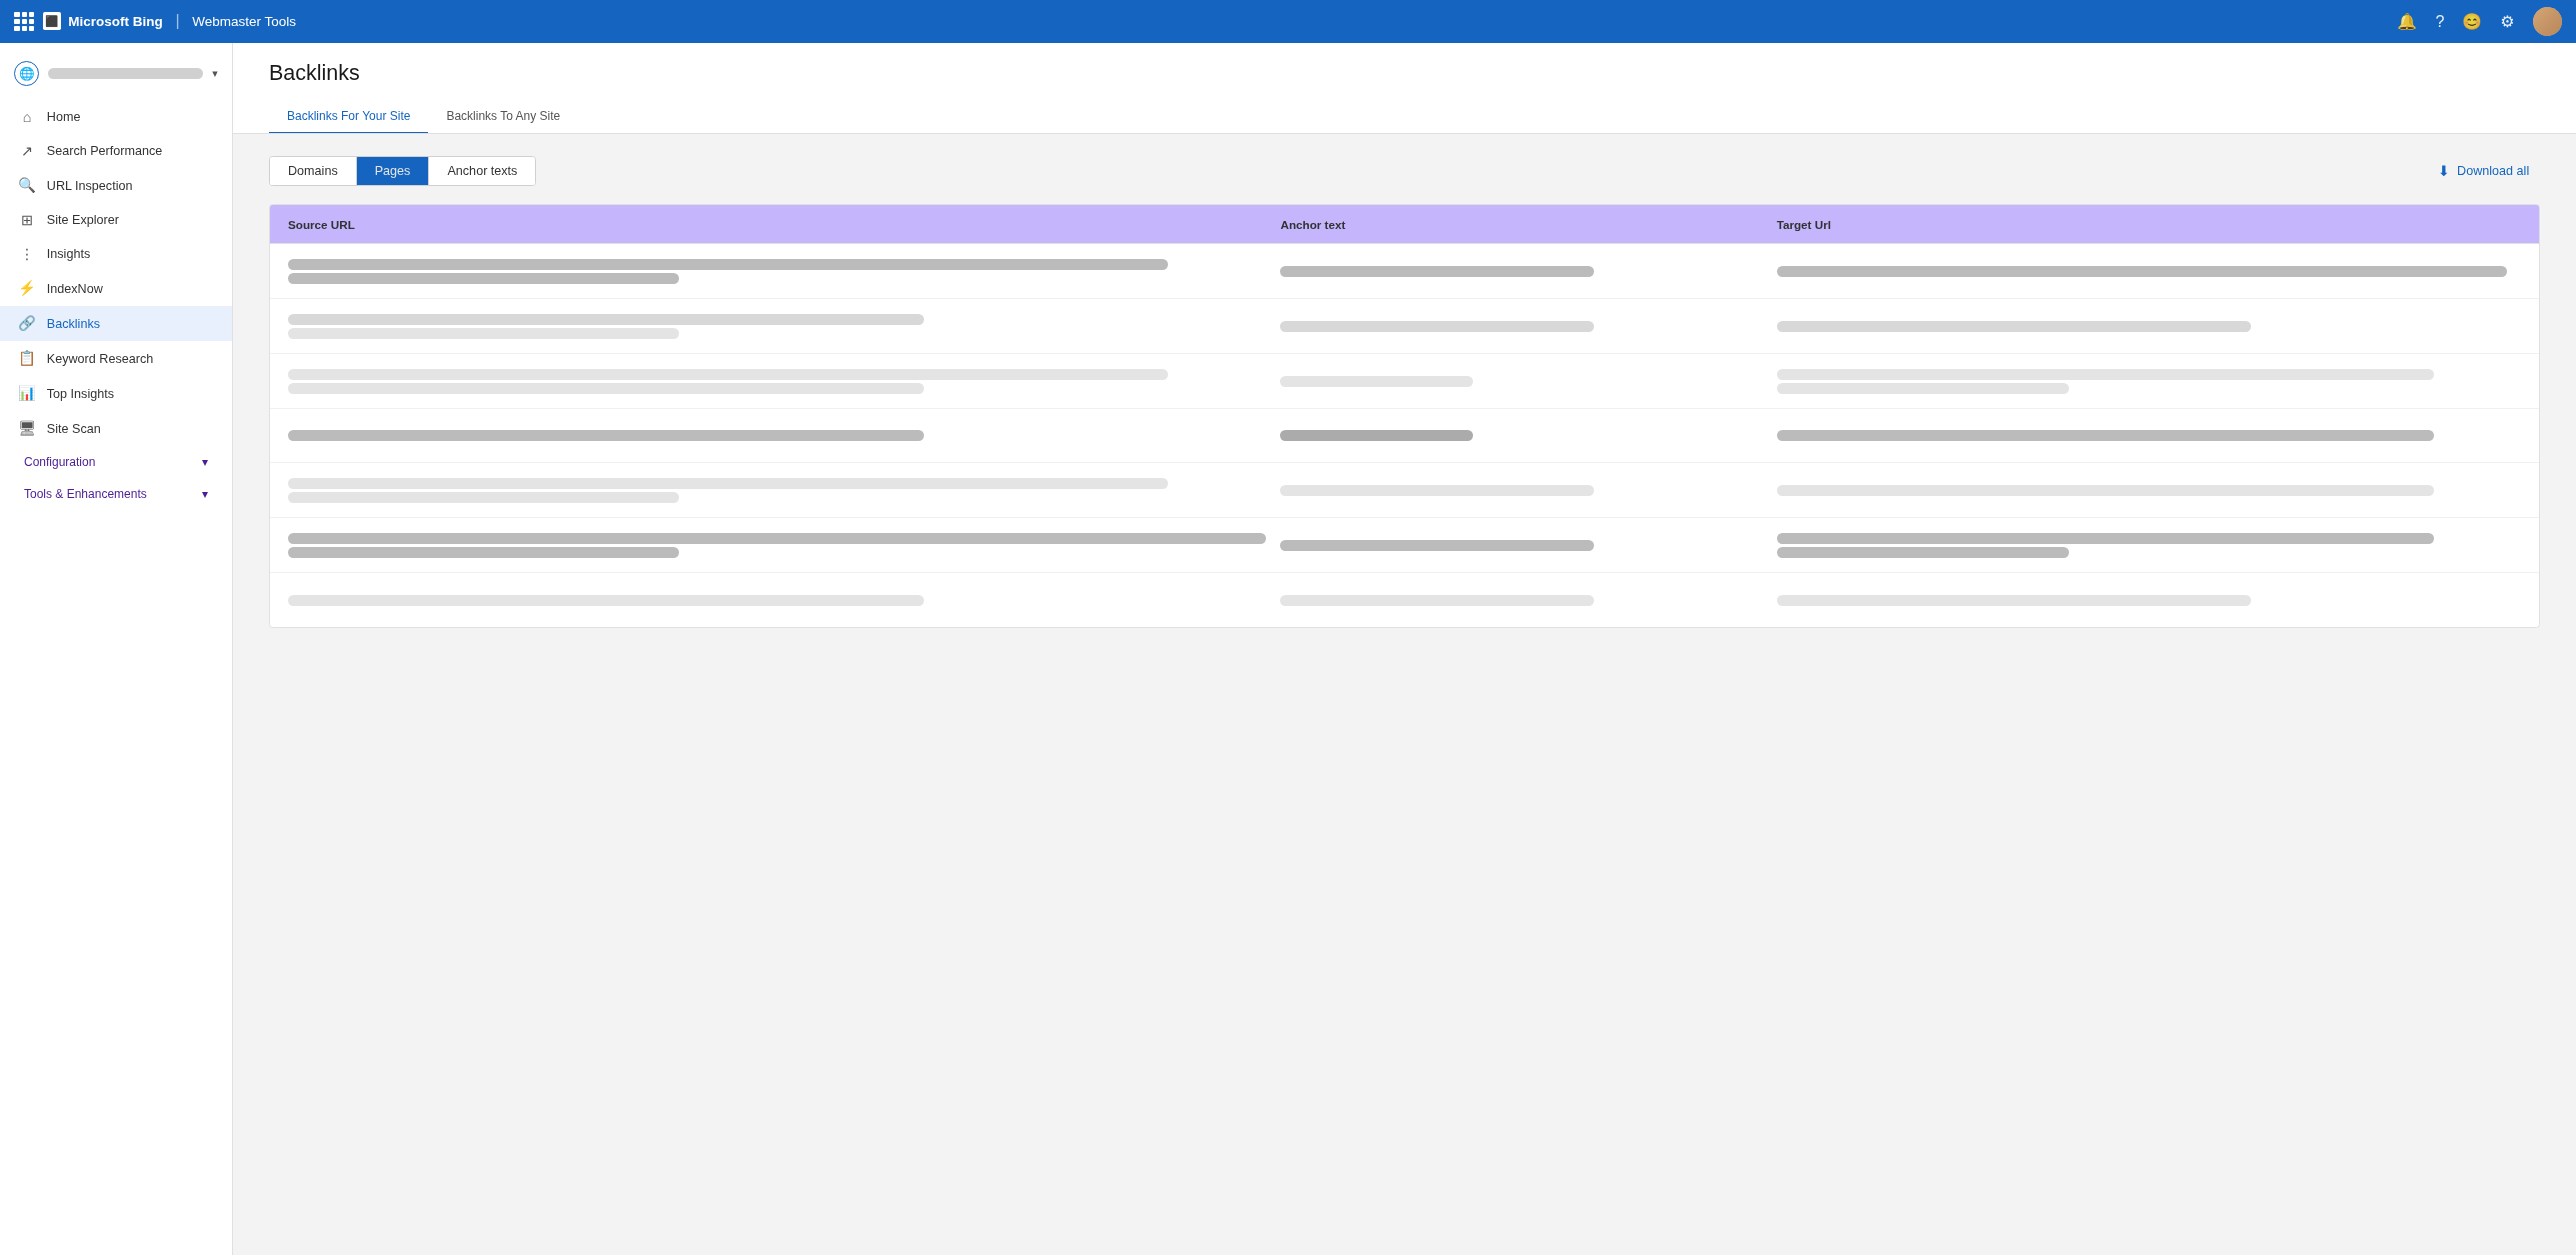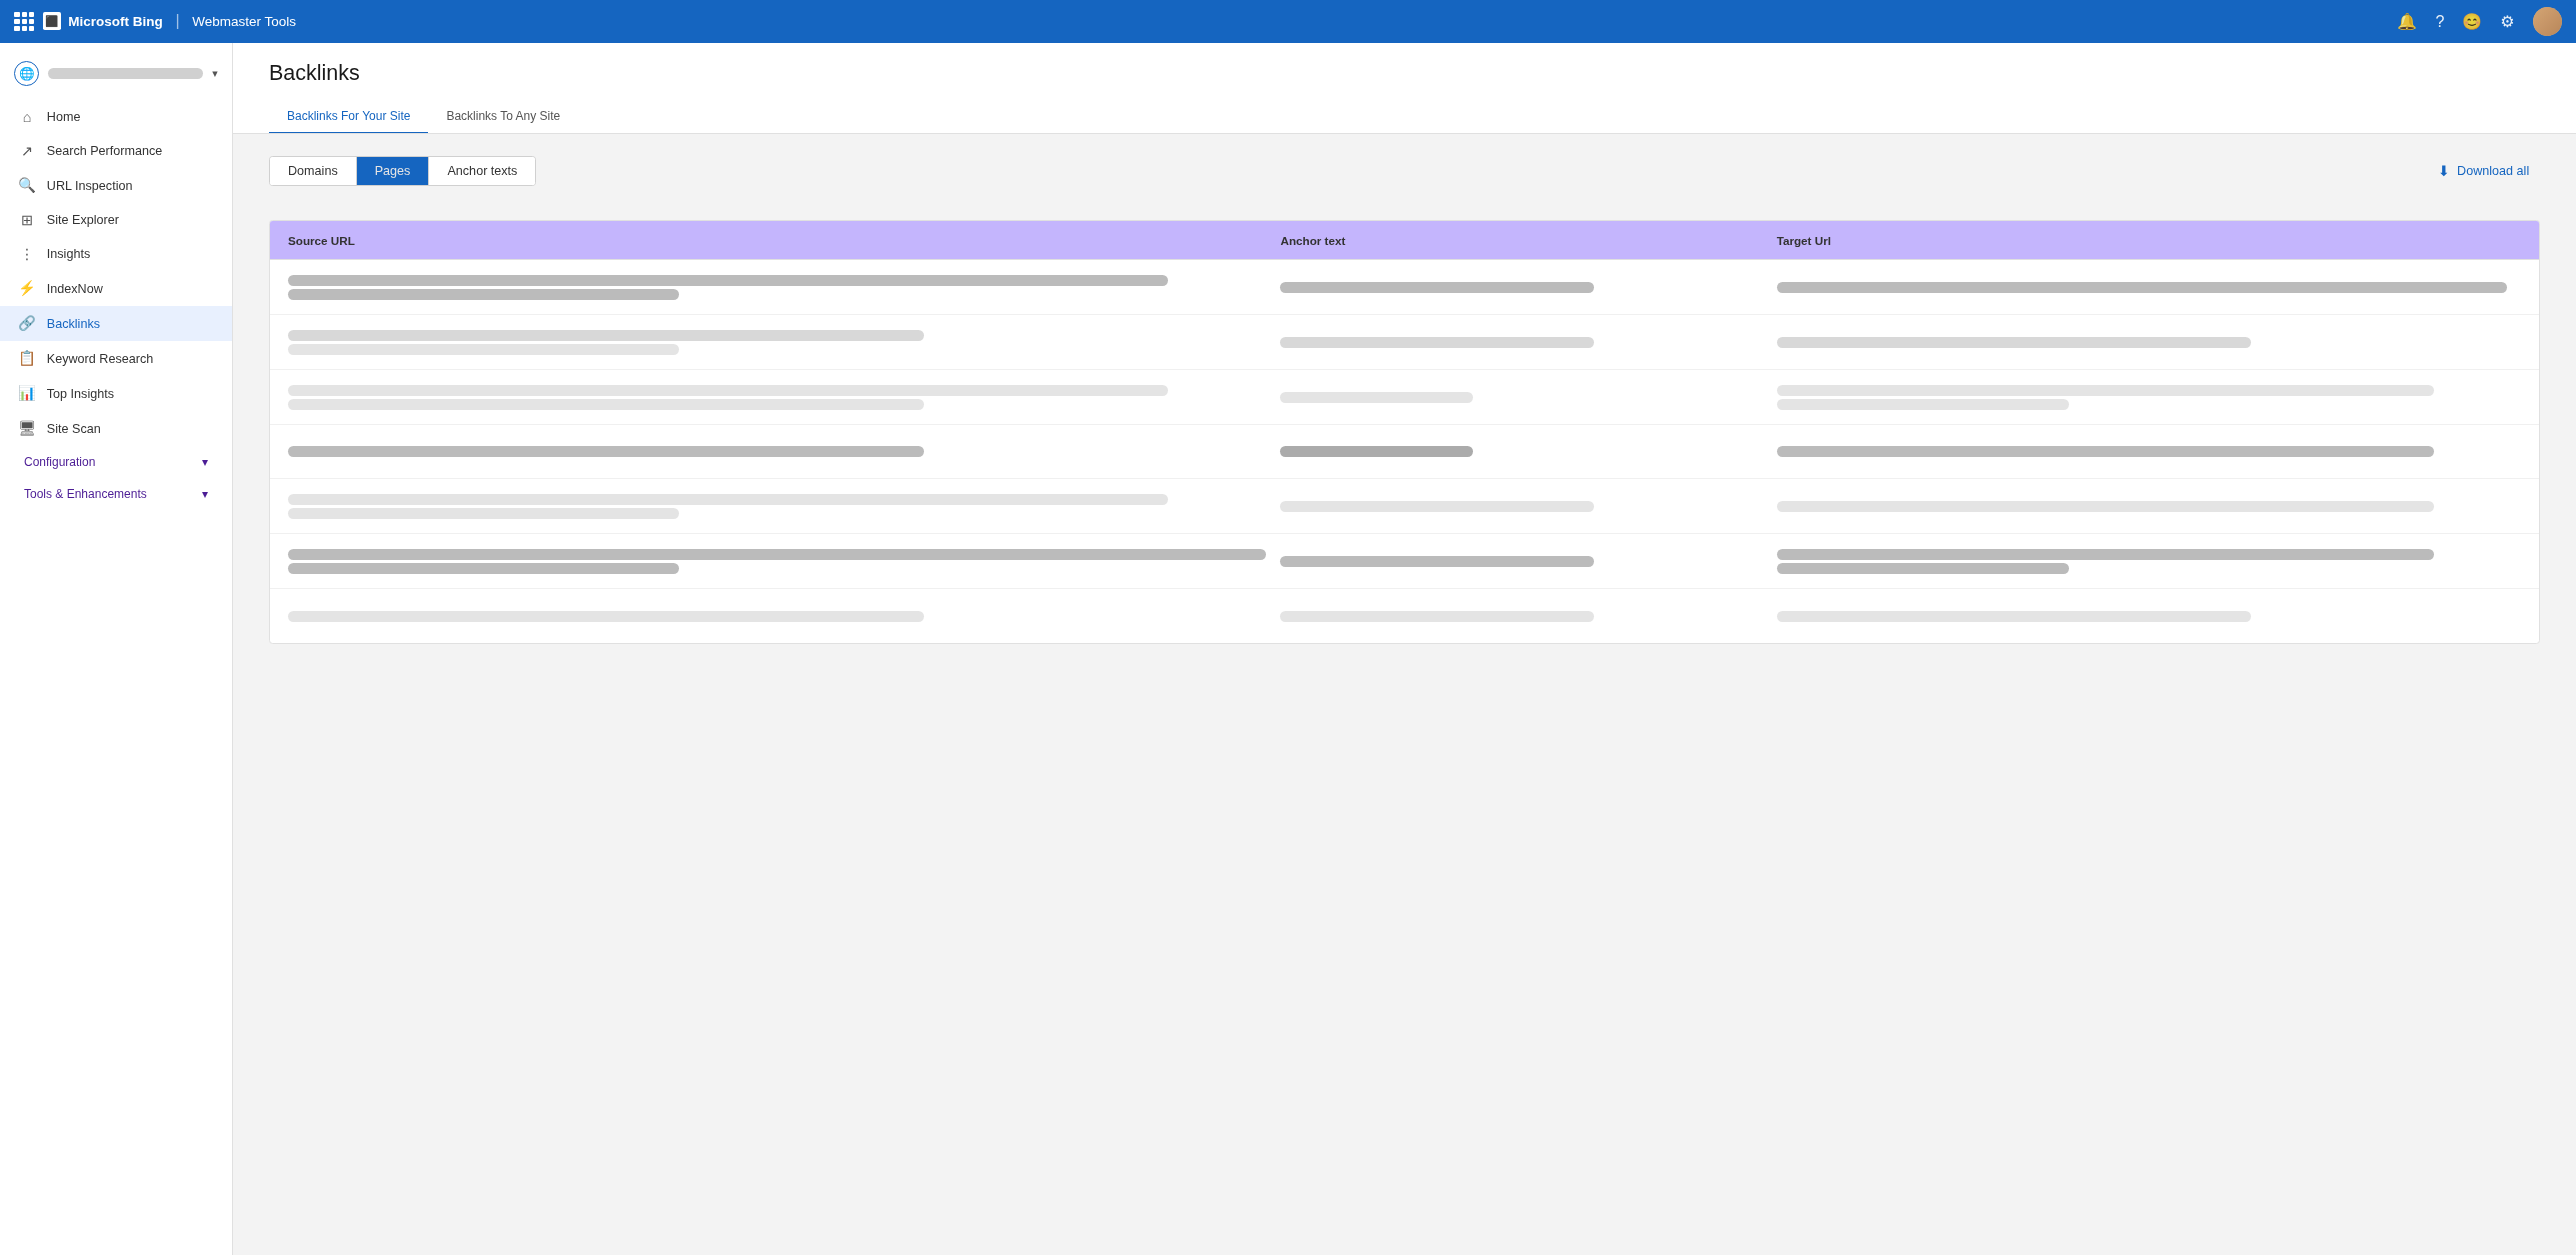--- a/index.html
+++ b/index.html
@@ -193,21 +193,21 @@
       color: #333;
       margin-bottom: 12.6px;
       font-weight: 400;
     }
 
     
     .filter-row {
       display: flex;
       align-items: center;
       justify-content: space-between;
-      margin-bottom: 34px;
+      margin-bottom: 18px;
     }
     .filter-buttons {
       display: flex;
       border: 0.9px solid #d0d0d0;
       border-radius: 3.6px;
       overflow: hidden;
     }
     .filter-btn {
       padding: 7.2px 18px;
       font-size: 12.6px;

